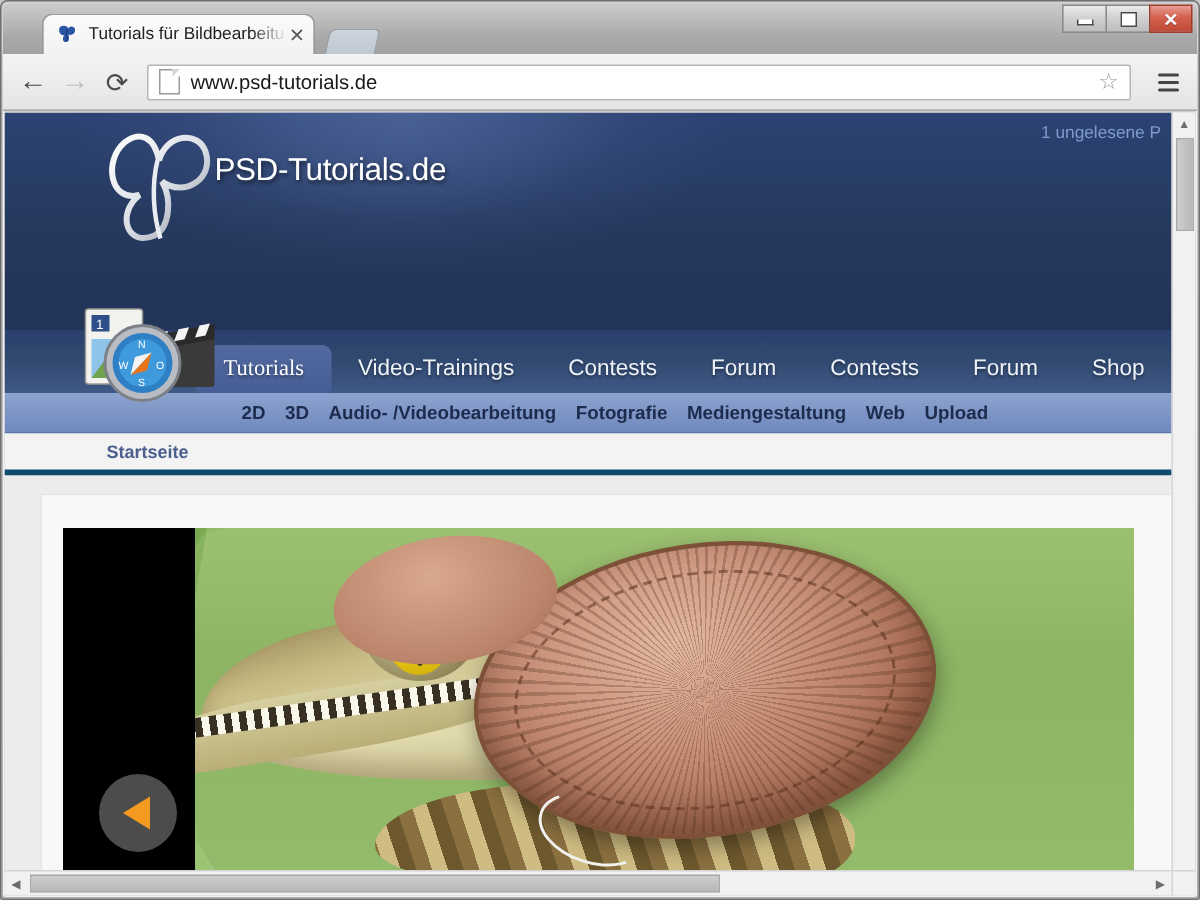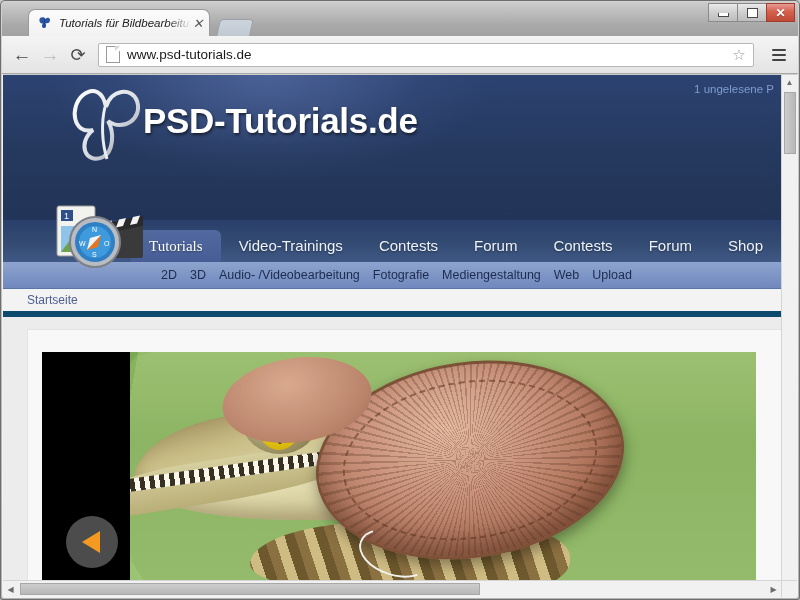--- a/index.html
+++ b/index.html
@@ -32,21 +32,20 @@
     pointer-events:none;
   }
 
   
   .tabstrip {
     position: absolute;
     left: 2px; top: 2px; width: 796px; height: 34px;
     background: linear-gradient(180deg,#cccccc 0%, #a8a8a8 70%, #a2a2a2 100%);
     border-radius: 4px 4px 0 0;
     overflow: hidden;
-    font-style: italic;
   }
 
   
   .win-btns {
     position: absolute; top: 3px; right: 5px;
     display: flex; gap: 0px; z-index: 40;
   }
   .win-btn {
     width: 29px; height: 19px;
     border: 1px solid #8a8a8a;
@@ -209,21 +208,21 @@
   .logo-wrap {
     position: absolute; left: 60px; top: 28px;
     display: flex; align-items: flex-end;
   }
   .logo-mark {
     position: absolute; left: 0px; top: -18px;
     width: 86px; height: 86px;
   }
   .logo-text-block { margin-left: 80px; }
   .logo-title {
-    font-size: 35px; font-weight: bold; color: #ffffff;
+    font-size: 21px; font-weight: normal; color: #ffffff;
     letter-spacing: -0.3px;
     text-shadow: 1px 2px 3px rgba(0,0,0,.55);
     line-height: 1;
   }
   .logo-sub {
     margin-top: 8px;
     font-size: 14px; color: #e9edf5;
     text-shadow: 1px 1px 2px rgba(0,0,0,.6);
   }
 
@@ -267,30 +266,32 @@
     padding-left: 158px;
     box-sizing: border-box;
     border-bottom: 1px solid #5b74a8;
   }
   .subnav-item {
     font-size: 12.5px;
     color: #1d2b4d;
     margin-right: 13px;
     white-space: nowrap;
     cursor: default;
+    font-weight: bold;
   }
 
   
   .crumbbar {
     height: 28px;
     background: #f3f3f3;
-    border-bottom: 6px solid #0c4a6e;
+    border-bottom: 4px solid #0c4a6e;
     display:flex; align-items:center;
-    padding-left: 24px;
-    box-sizing: border-box;
+    padding-left: 68px;
+    box-sizing: border-box;
+    font-weight: bold;
   }
   .crumb { font-size: 12px; color: #4d5f8e; cursor: default; }
 
   
   .content-area {
     background: #ececec;
     padding: 12px 0 0 24px;
     height: 280px;
     box-sizing: border-box;
   }

